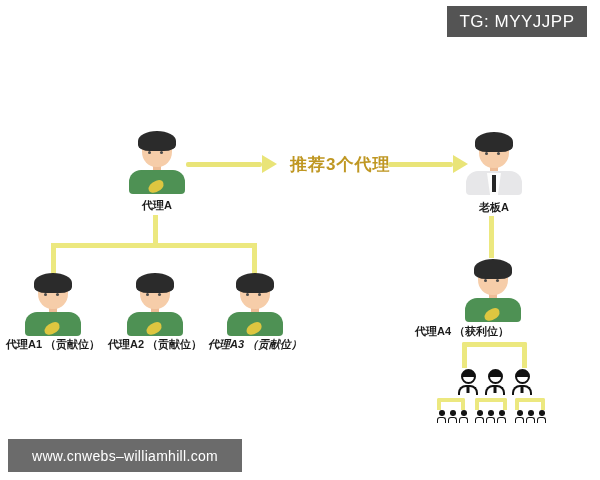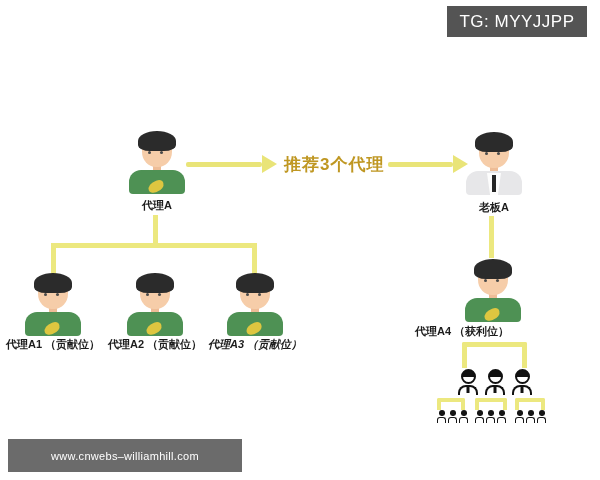--- a/index.html
+++ b/index.html
@@ -85,21 +85,21 @@
   
   .tiny { position:absolute; width:9px; height:13px; }
   .t-head { width:6px; height:6px; margin:0 auto; border-radius:50% 50% 40% 40%; background:#141414; }
   .t-body {
     width:9px; height:6px; margin-top:1px; border:1px solid #141414; border-bottom:none;
     border-radius:3px 3px 0 0; background:#fff; box-sizing:border-box;
   }
   
   .footer-bar {
     position:absolute; left:8px; top:439px; width:234px; height:33px;
-    background:#6b6b6b; color:#fff; font-size:11px;
+    background:#6b6b6b; color:#fff; font-size:14px;
     display:flex; align-items:center; justify-content:center; letter-spacing:.3px;
   }
 </style>
 </head>
 <body>
 
 <div class="screen">
 
   <div class="tg-badge">
     <span>TG: MYYJJPP</span>
@@ -114,21 +114,21 @@
       <div class="av-deco"></div>
       <div class="av-head">
           <div class="av-hair"></div>
           <div class="av-eyes"></div>
         </div>
     </div>
     <div class="node-label" style="left:157px; top:198px;">代理A</div>
 
     <div class="arrow-line" style="left:186px; top:162px; width:76px;"></div>
     <div class="arrow-head" style="left:262px; top:155px;"></div>
-    <div class="arrow-label" style="left:284px; top:153px;">推荐3个代理</div>
+    <div class="arrow-label" style="left:290px; top:153px;">推荐3个代理</div>
     <div class="arrow-line" style="left:388px; top:162px; width:65px;"></div>
     <div class="arrow-head" style="left:453px; top:155px;"></div>
 
     <div class="avatar boss" style="left:466px; top:135px;">
       <div class="av-neck"></div>
       <div class="av-body"></div>
       <div class="av-shirt"></div>
       <div class="av-tie"></div>
       <div class="av-head">
           <div class="av-hair"></div>

